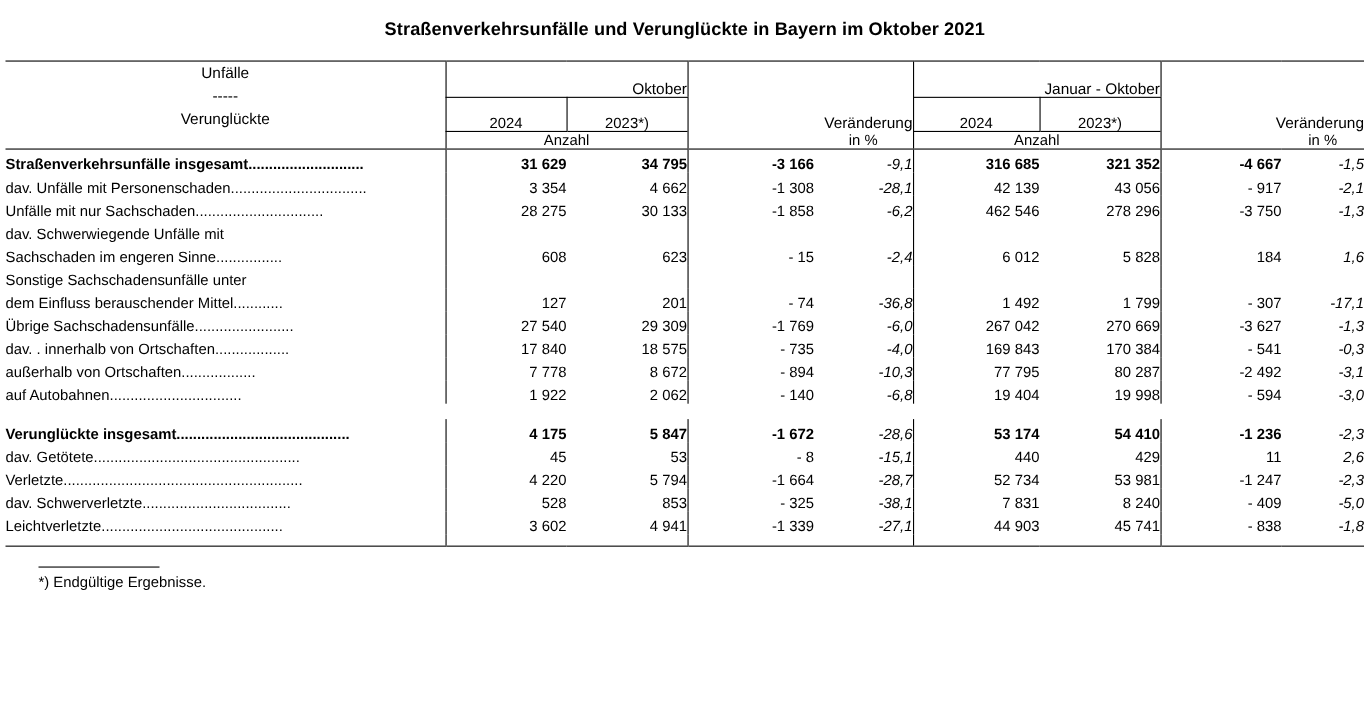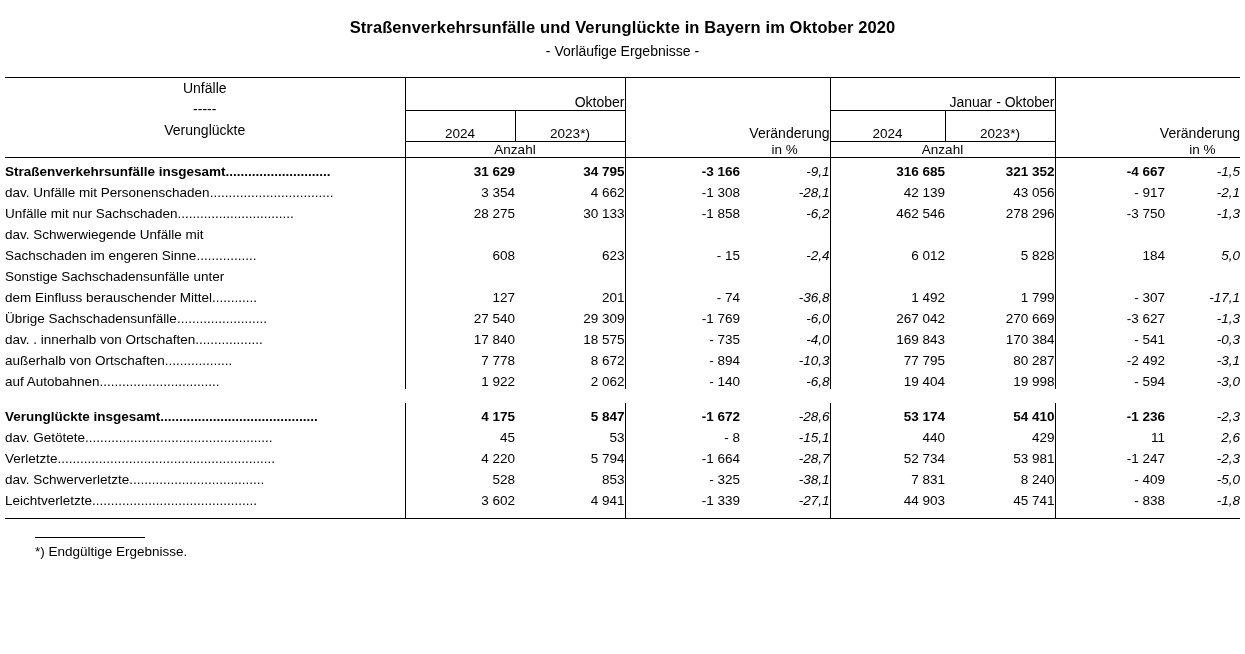--- a/index.html
+++ b/index.html
@@ -132,22 +132,21 @@
     text-align: right;
     margin-top: 18px;
     padding-right: 6px;
   }
 </style>
 </head>
 <body>
 
 <div class="page">
 
-  <div class="title">Straßenverkehrsunfälle und Verunglückte in Bayern im Oktober 2020</div>
-  <div class="subtitle">- Vorläufige Ergebnisse -</div>
+  <div class="title">Straßenverkehrsunfälle und Verunglückte in Bayern im Oktober 2021</div>
 
   <table class="main">
     <colgroup>
       <col style="width:400px">
       <col style="width:110px">
       <col style="width:110px">
       <col style="width:115px">
       <col style="width:90px">
       <col style="width:115px">
       <col style="width:110px">
@@ -230,21 +229,21 @@
         </tr>
         <tr class="body-row">
           <td class="label indent3">Sachschaden im engeren Sinne<span class="dotfill"> ................</span></td>
           <td class="num vline-left">608</td>
           <td class="num">623</td>
           <td class="num vline-left">- 15</td>
           <td class="pct">-2,4</td>
           <td class="num vline-left">6 012</td>
           <td class="num">5 828</td>
           <td class="num vline-left">184</td>
-          <td class="pct">5,0</td>
+          <td class="pct">1,6</td>
         </tr>
         <tr class="body-row">
           <td class="label indent2">Sonstige Sachschadensunfälle unter<span class="dotfill"></span></td>
           <td class="num vline-left"></td>
           <td class="num"></td>
           <td class="num vline-left"></td>
           <td class="pct"></td>
           <td class="num vline-left"></td>
           <td class="num"></td>
           <td class="num vline-left"></td>

